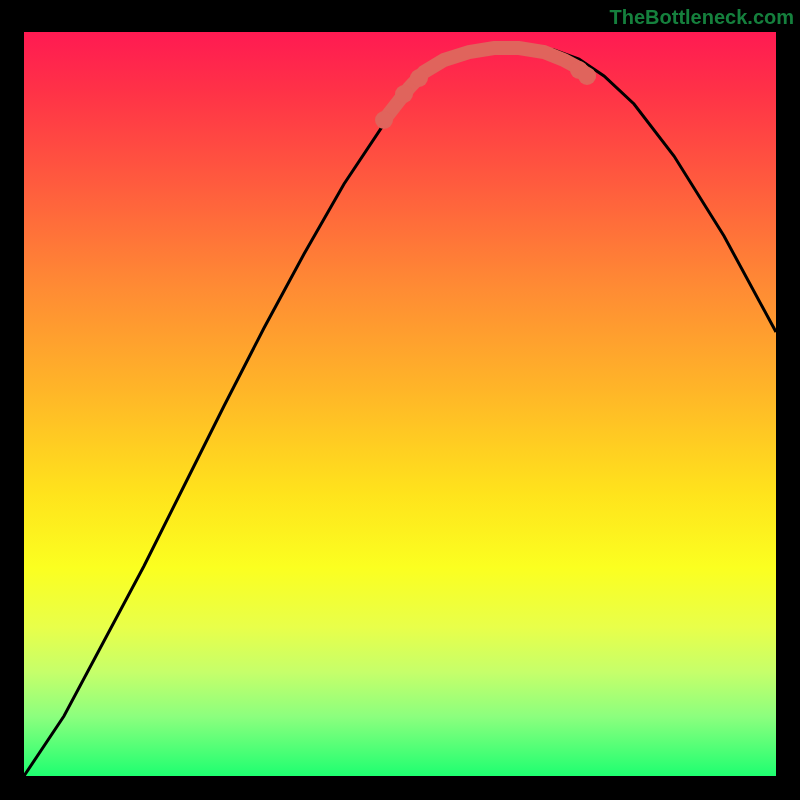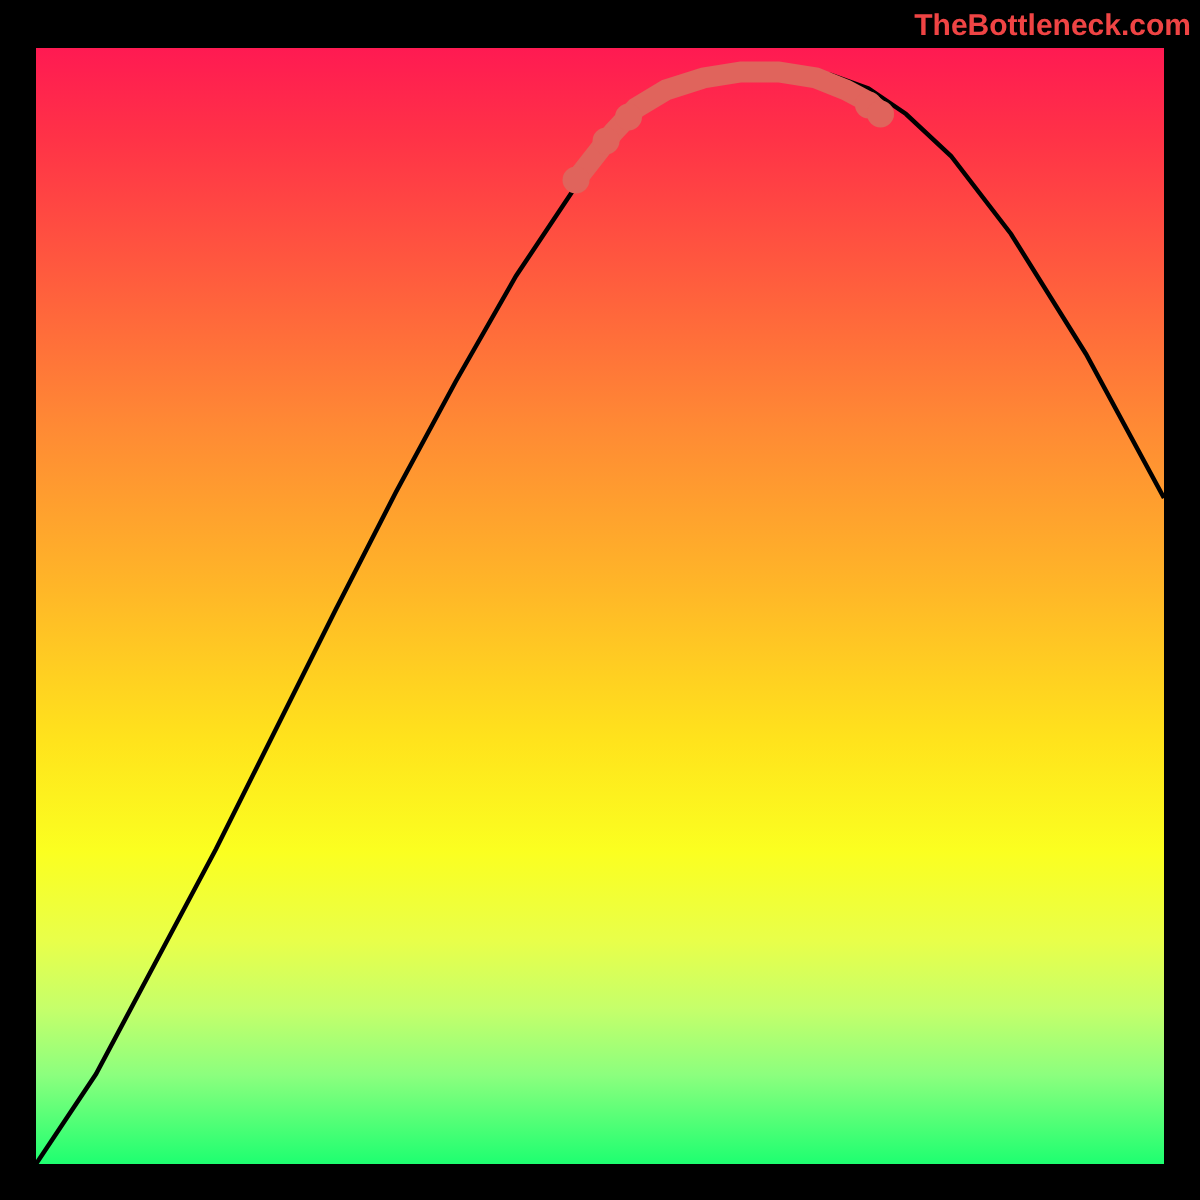--- a/index.html
+++ b/index.html
@@ -11,21 +11,21 @@
       #ff5a3e 20%,
       #ff8a34 34%,
       #ffb528 48%,
       #ffe31c 62%,
       #fbff20 72%,
       #e8ff4a 80%,
       #c6ff6a 86%,
       #8cff7e 92%,
       #1eff70 100%);
   }
-  .water{position:absolute;right:6px;top:6px;font:600 20px Arial,Helvetica,sans-serif;color:#ef4444;}
+  .water{position:absolute;right:6px;top:6px;font:600 20px Arial,Helvetica,sans-serif;color:#15803d;}
   svg.curve{position:absolute;left:24px;top:32px;}
 </style>
 </head>
 <body>
 
 <div class="frame">
   <div class="water">TheBottleneck.com</div>
   <div class="plot"></div>
   <svg class="curve" width="752" height="744" viewBox="0 0 752 744">
     <path id="main-curve" fill="none" stroke="#000" stroke-width="3" d="M 0 744 L 40 684 L 80 609 L 120 534 L 160 454 L 200 374 L 240 296 L 280 222 L 320 152 L 360 92 L 390 54 L 410 38 L 440 24 L 470 17 L 500 15 L 530 18 L 555 27 L 580 44 L 610 72 L 650 124 L 700 204 L 752 300"></path>

